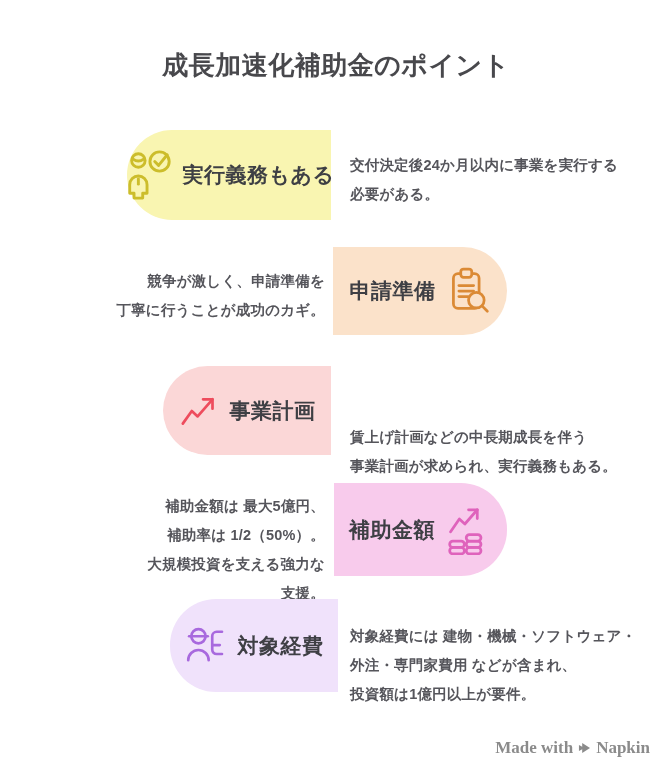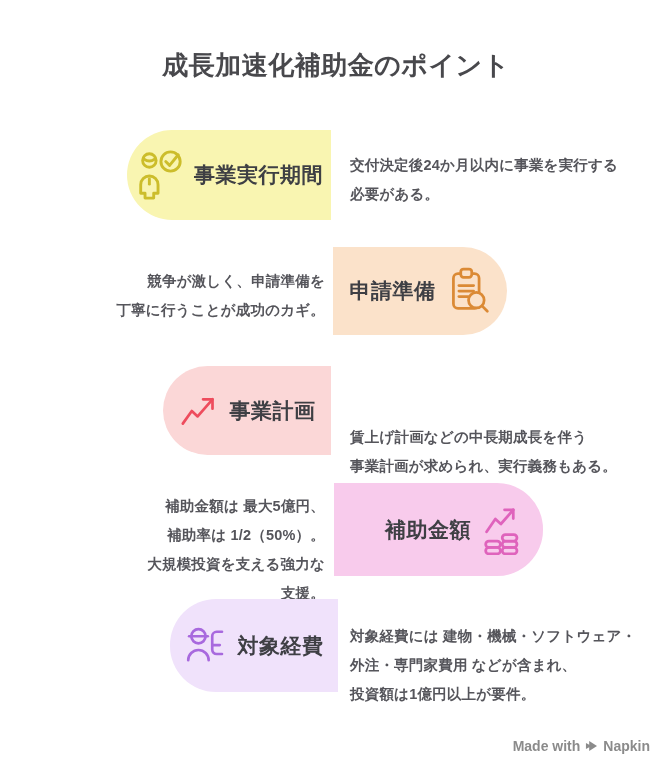--- a/index.html
+++ b/index.html
@@ -23,21 +23,21 @@
   }
   .icon{display:flex;align-items:center;justify-content:center;}
   .icon svg{display:block;}
   .desc{
     position:absolute;font-size:14.5px;font-weight:600;color:#55555b;
     line-height:29px;white-space:pre-line;letter-spacing:0.2px;
   }
   .desc.align-right{text-align:right;}
   .footer{
     position:absolute;top:738px;right:22px;display:flex;align-items:center;gap:5px;
-    font-size:14px;font-weight:600;color:#8b8b8b;
+    font-size:17px;font-weight:600;color:#8b8b8b;font-family:Liberation Serif, serif;
   }
   .footer .logo{display:flex;align-items:center;}
 </style>
 </head>
 <body>
 
 <div class="canvas">
 
   <div class="title">成長加速化補助金のポイント</div>
 
@@ -45,21 +45,21 @@
     <span class="icon" style="color: rgb(204, 189, 43);">
       <svg width="48" height="52" viewBox="0 0 48 54" fill="none" stroke="currentColor" stroke-width="3" stroke-linecap="round" stroke-linejoin="round">
         <circle cx="14" cy="12" r="7"></circle>
         <path d="M8.5 10.5 q5.5 4 11 0"></path>
         <path d="M5 46 V37 a9 9 0 0 1 18 0 V46 H18.5 V51 H9.5 V46 Z"></path>
         <path d="M14 31 V36.5"></path>
         <circle cx="36" cy="13" r="10"></circle>
         <path d="M31 13 l4 4 L44 6"></path>
       </svg>
     </span>
-    <span class="pill-label">事業実行期間</span>
+    <span class="pill-label">実行義務もある</span>
   </div>
   <div class="desc" style="left:350px;top:151px;width:300px;">交付決定後24か月以内に事業を実行する
 必要がある。</div>
 
   <div class="desc align-right" style="left:105px;top:267px;width:220px;">競争が激しく、申請準備を
 丁寧に行うことが成功のカギ。</div>
   <div class="pill right-cap" style="left: 333px; top: 247px; width: 174px; height: 88px; background-color: rgb(251, 226, 202);">
     <span class="pill-label">申請準備</span>
     <span class="icon" style="color: rgb(219, 138, 53);">
       <svg width="44" height="50" viewBox="0 0 48 54" fill="none" stroke="currentColor" stroke-width="3" stroke-linecap="round" stroke-linejoin="round">
@@ -83,21 +83,21 @@
     </span>
     <span class="pill-label">事業計画</span>
   </div>
   <div class="desc" style="left:350px;top:386px;width:305px;margin-top:37px;">賃上げ計画などの中長期成長を伴う
 事業計画が求められ、実行義務もある。</div>
 
   <div class="desc align-right" style="left:95px;top:492px;width:230px;">補助金額は 最大5億円、
 補助率は 1/2（50%）。
 大規模投資を支える強力な
 支援。</div>
-  <div class="pill right-cap" style="left: 334px; top: 483px; width: 173px; height: 93px; background-color: rgb(248, 203, 236); padding-left: 36px;">
+  <div class="pill right-cap" style="left: 334px; top: 483px; width: 173px; height: 93px; background-color: rgb(248, 203, 236);">
     <span class="pill-label">補助金額</span>
     <span class="icon" style="color: rgb(223, 99, 188);">
       <svg width="46" height="50" viewBox="0 0 50 54" fill="none" stroke="currentColor" stroke-width="3" stroke-linecap="round" stroke-linejoin="round">
         <path d="M5 29 L14.5 15 L20.5 20.5 L34 5"></path>
         <path d="M24.5 5 H34 V14.5"></path>
         <rect x="4" y="46" width="16" height="7" rx="3.5" fill="#F8CBEC"></rect>
         <rect x="4" y="39" width="16" height="7" rx="3.5" fill="#F8CBEC"></rect>
         <rect x="22" y="46" width="16" height="7" rx="3.5" fill="#F8CBEC"></rect>
         <rect x="22" y="39" width="16" height="7" rx="3.5" fill="#F8CBEC"></rect>
         <rect x="22" y="32" width="16" height="7" rx="3.5" fill="#F8CBEC"></rect>

